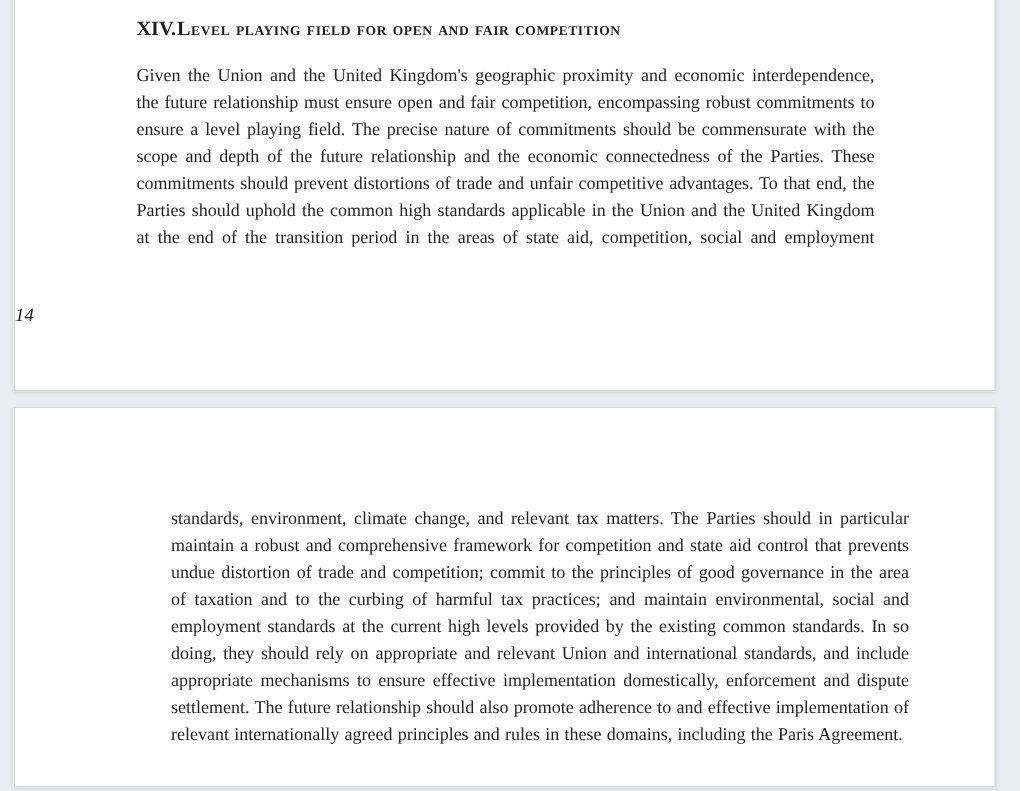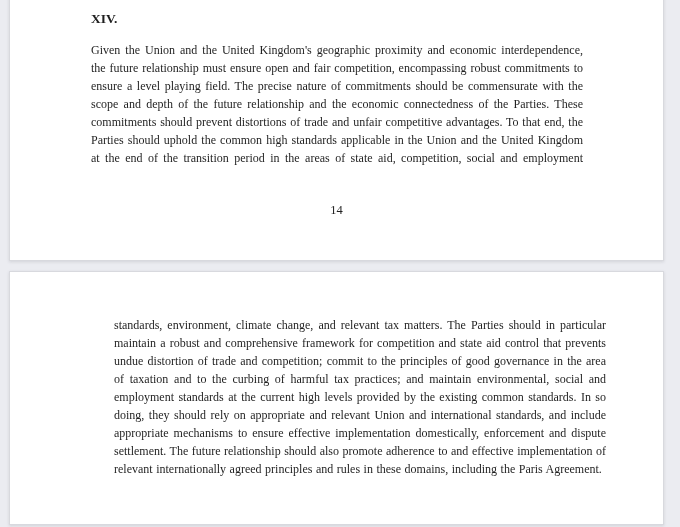--- a/index.html
+++ b/index.html
@@ -33,21 +33,21 @@
     box-shadow: 0 1px 3px rgba(60, 60, 70, 0.14);
   }
   .page-top {
     top: -10px;
     height: 271px;
     padding: 20px 0 0 81px;
   }
   .page-bottom {
     top: 271px;
     height: 254px;
-    padding: 44px 0 0 104px;
+    padding: 64px 0 0 104px;
   }
   .heading {
     display: flex;
     font-weight: bold;
     font-size: 13.5px;
     line-height: 16px;
     white-space: nowrap;
   }
   .h-num {
     width: 27px;
@@ -77,32 +77,34 @@
     word-spacing: 0.5px;
   }
   .justify-all {
     text-align-last: justify;
   }
   .page-num {
     position: absolute;
     left: 0;
     right: 0;
     top: 212px;
-    text-align: center;
+    text-align: left;
     font-size: 12.5px;
+    font-style: italic;
   }
 </style>
 </head>
 <body>
 
 <div class="viewer">
 
   <div class="page page-top">
     <div class="heading">
       <span class="h-num">XIV.</span>
+      <span class="h-title">Level playing field for open and fair competition</span>
     </div>
     <div class="para">
       <div class="p-text justify-all">Given the Union and the United Kingdom's geographic proximity and economic interdependence, the future relationship must ensure open and fair competition, encompassing robust commitments to ensure a level playing field. The precise nature of commitments should be commensurate with the scope and depth of the future relationship and the economic connectedness of the Parties. These commitments should prevent distortions of trade and unfair competitive advantages. To that end, the Parties should uphold the common high standards applicable in the Union and the United Kingdom at the end of the transition period in the areas of state aid, competition, social and employment</div>
     </div>
     <div class="page-num">14</div>
   </div>
 
   <div class="page page-bottom">
     <div class="p-text">standards, environment, climate change, and relevant tax matters. The Parties should in particular maintain a robust and comprehensive framework for competition and state aid control that prevents undue distortion of trade and competition; commit to the principles of good governance in the area of taxation and to the curbing of harmful tax practices; and maintain environmental, social and employment standards at the current high levels provided by the existing common standards. In so doing, they should rely on appropriate and relevant Union and international standards, and include appropriate mechanisms to ensure effective implementation domestically, enforcement and dispute settlement. The future relationship should also promote adherence to and effective implementation of relevant internationally agreed principles and rules in these domains, including the Paris Agreement.</div>
   </div>

